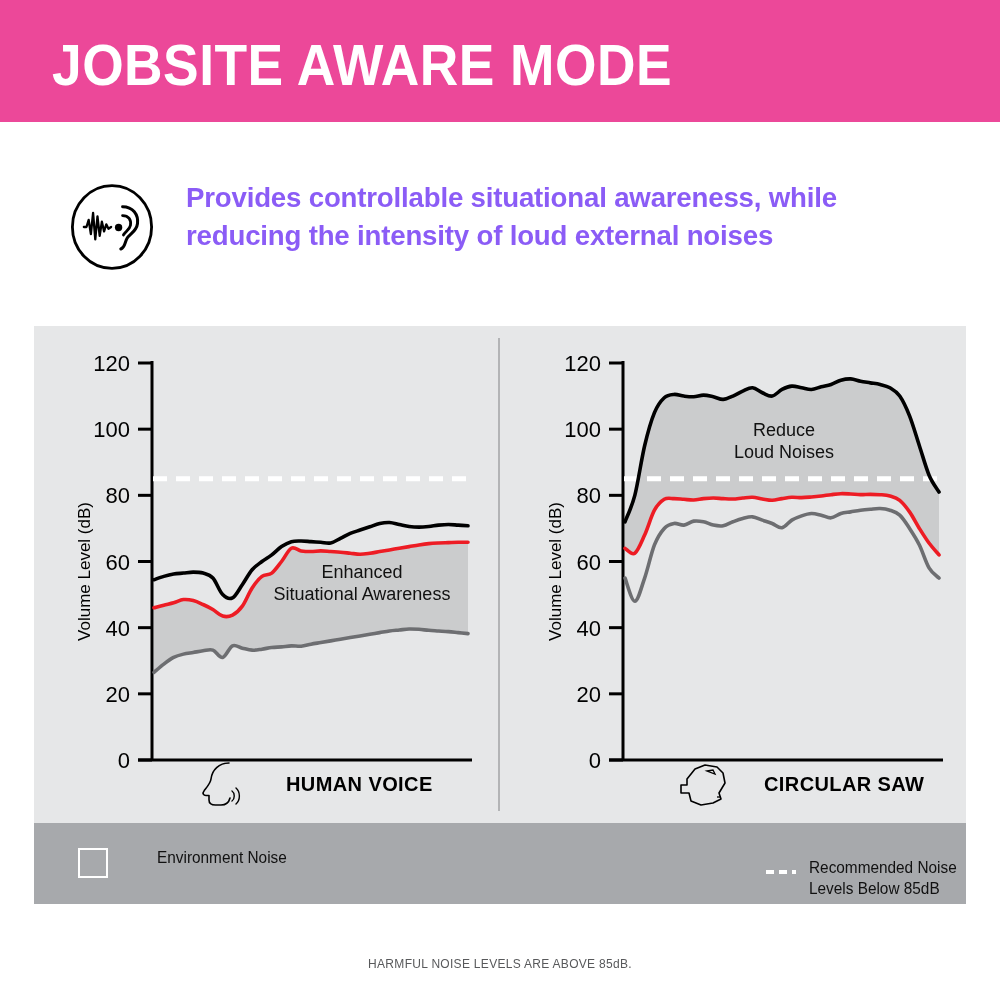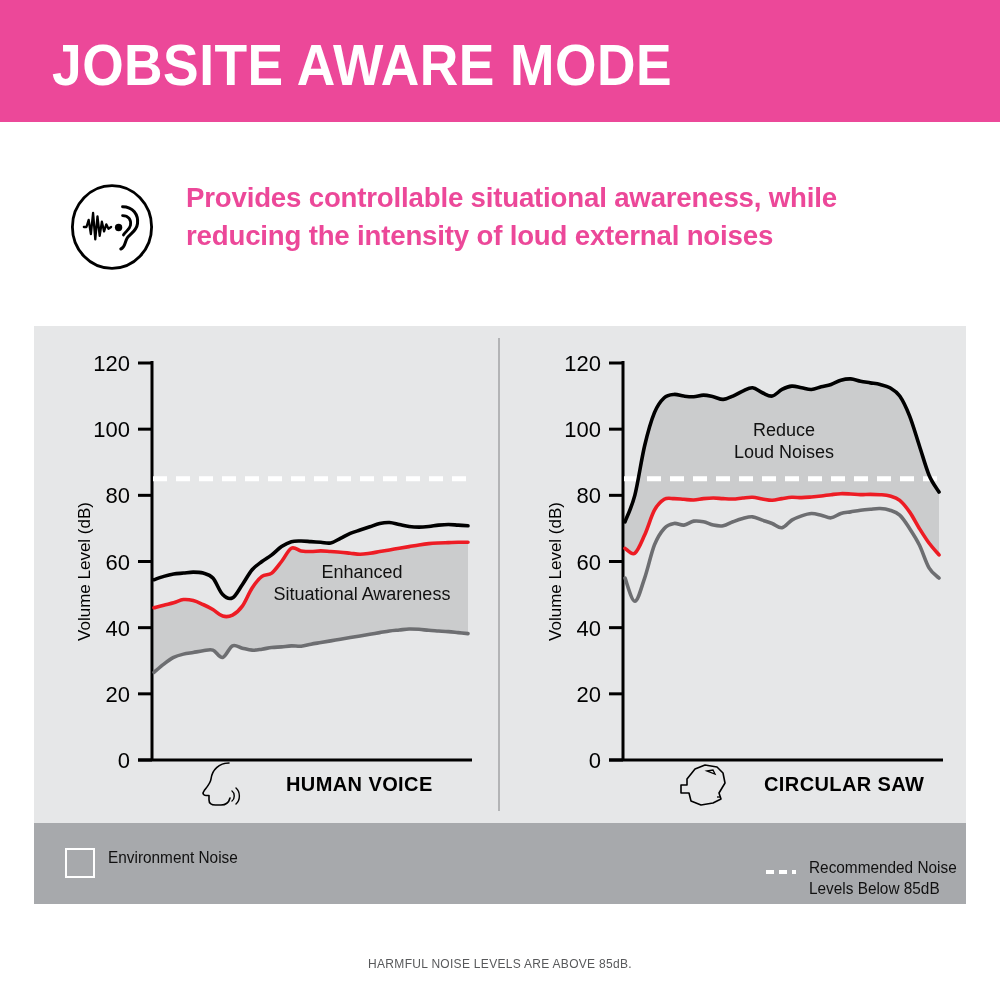--- a/index.html
+++ b/index.html
@@ -30,21 +30,21 @@
   
   #intro-row{
     position:absolute;left:0;top:150px;width:1000px;height:140px;
   }
   #awareness-icon{
     position:absolute;left:68px;top:33px;width:88px;height:88px;
   }
   #intro-text{
     position:absolute;left:186px;top:28px;width:770px;
     font-size:28.5px;line-height:38px;
-    color:#ec4899;font-weight:bold;
+    color:#8b5cf6;font-weight:bold;
     letter-spacing:-0.2px;
   }
   #intro-text div{transform:scaleX(0.97);transform-origin:left center;}
   
   #chart-panel{
     position:absolute;left:34px;top:326px;width:932px;height:497px;
     background:#e6e7e8;
   }
   #chart-svg{display:block;}
   
@@ -165,21 +165,21 @@
         <g transform="translate(643,435)">
           <path d="M10 18 L18 8 L28 4 L40 6 L46 12 L48 22 L42 32 L44 38 L36 42 L24 44 L14 40 L12 32 L4 32 L4 24 L10 24 Z" fill="none" stroke="#000" stroke-width="1.6" stroke-linejoin="round"></path>
           <path d="M30 10 L36 9 L38 13 Z" fill="none" stroke="#000" stroke-width="1.3"></path>
           <path d="M40 36 L44 36" fill="none" stroke="#000" stroke-width="1.3"></path>
         </g>
       </g>
   </svg>
 </div>
 
 <div id="legend-bar">
-  <div class="legend-item" style="left:31px;">
+  <div class="legend-item" style="left:44px;gap:36px;">
     <span class="legend-swatch"></span>
     <span class="legend-label">Environment Noise</span>
   </div>
   <div class="legend-item" style="left:732px;margin-top:10px;">
     <span class="legend-swatch dashed">
         <i></i>
       </span>
     <span class="legend-label">Recommended Noise
 Levels Below 85dB</span>
   </div>

